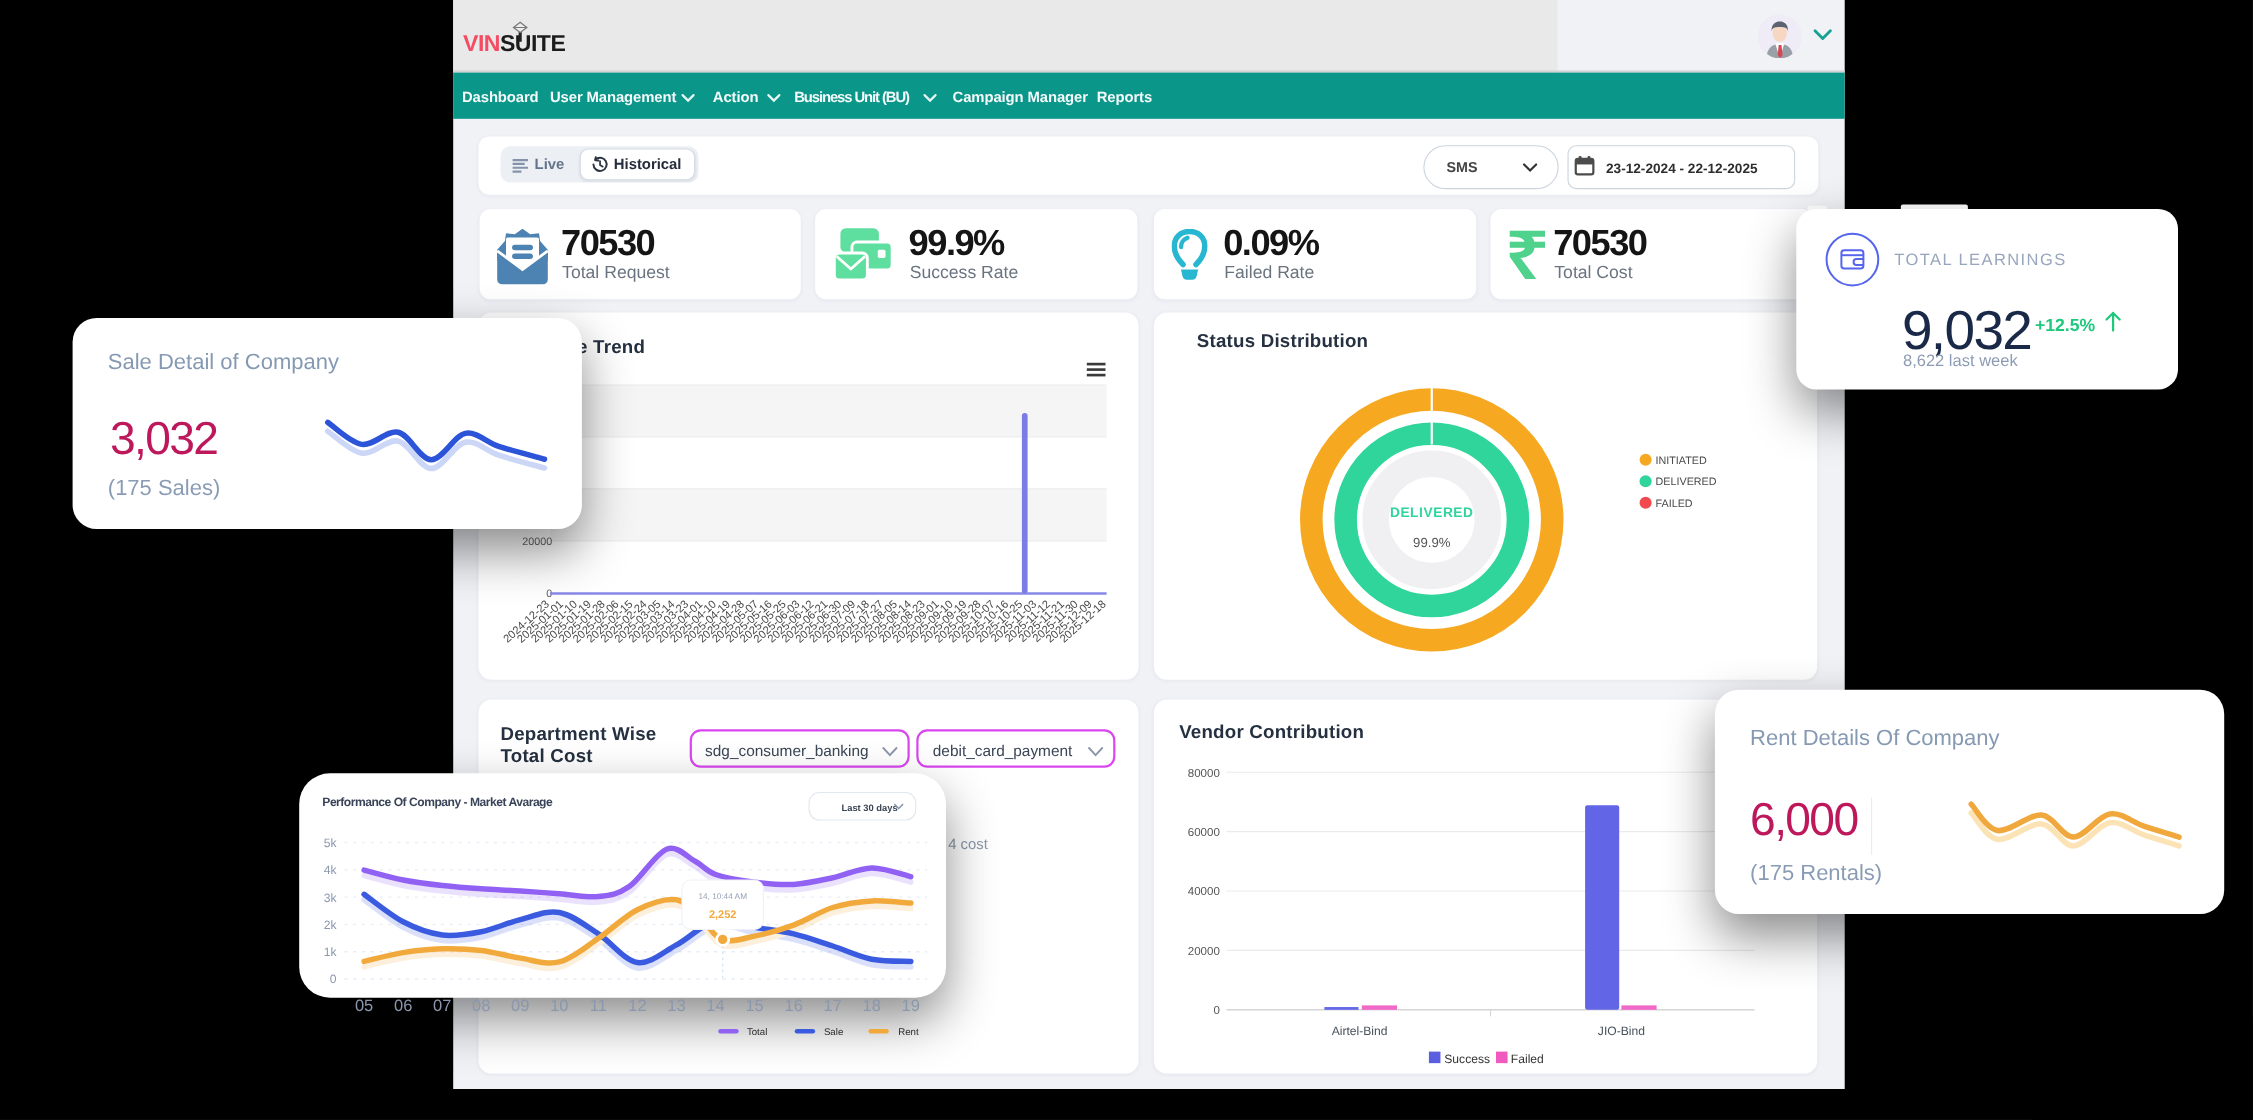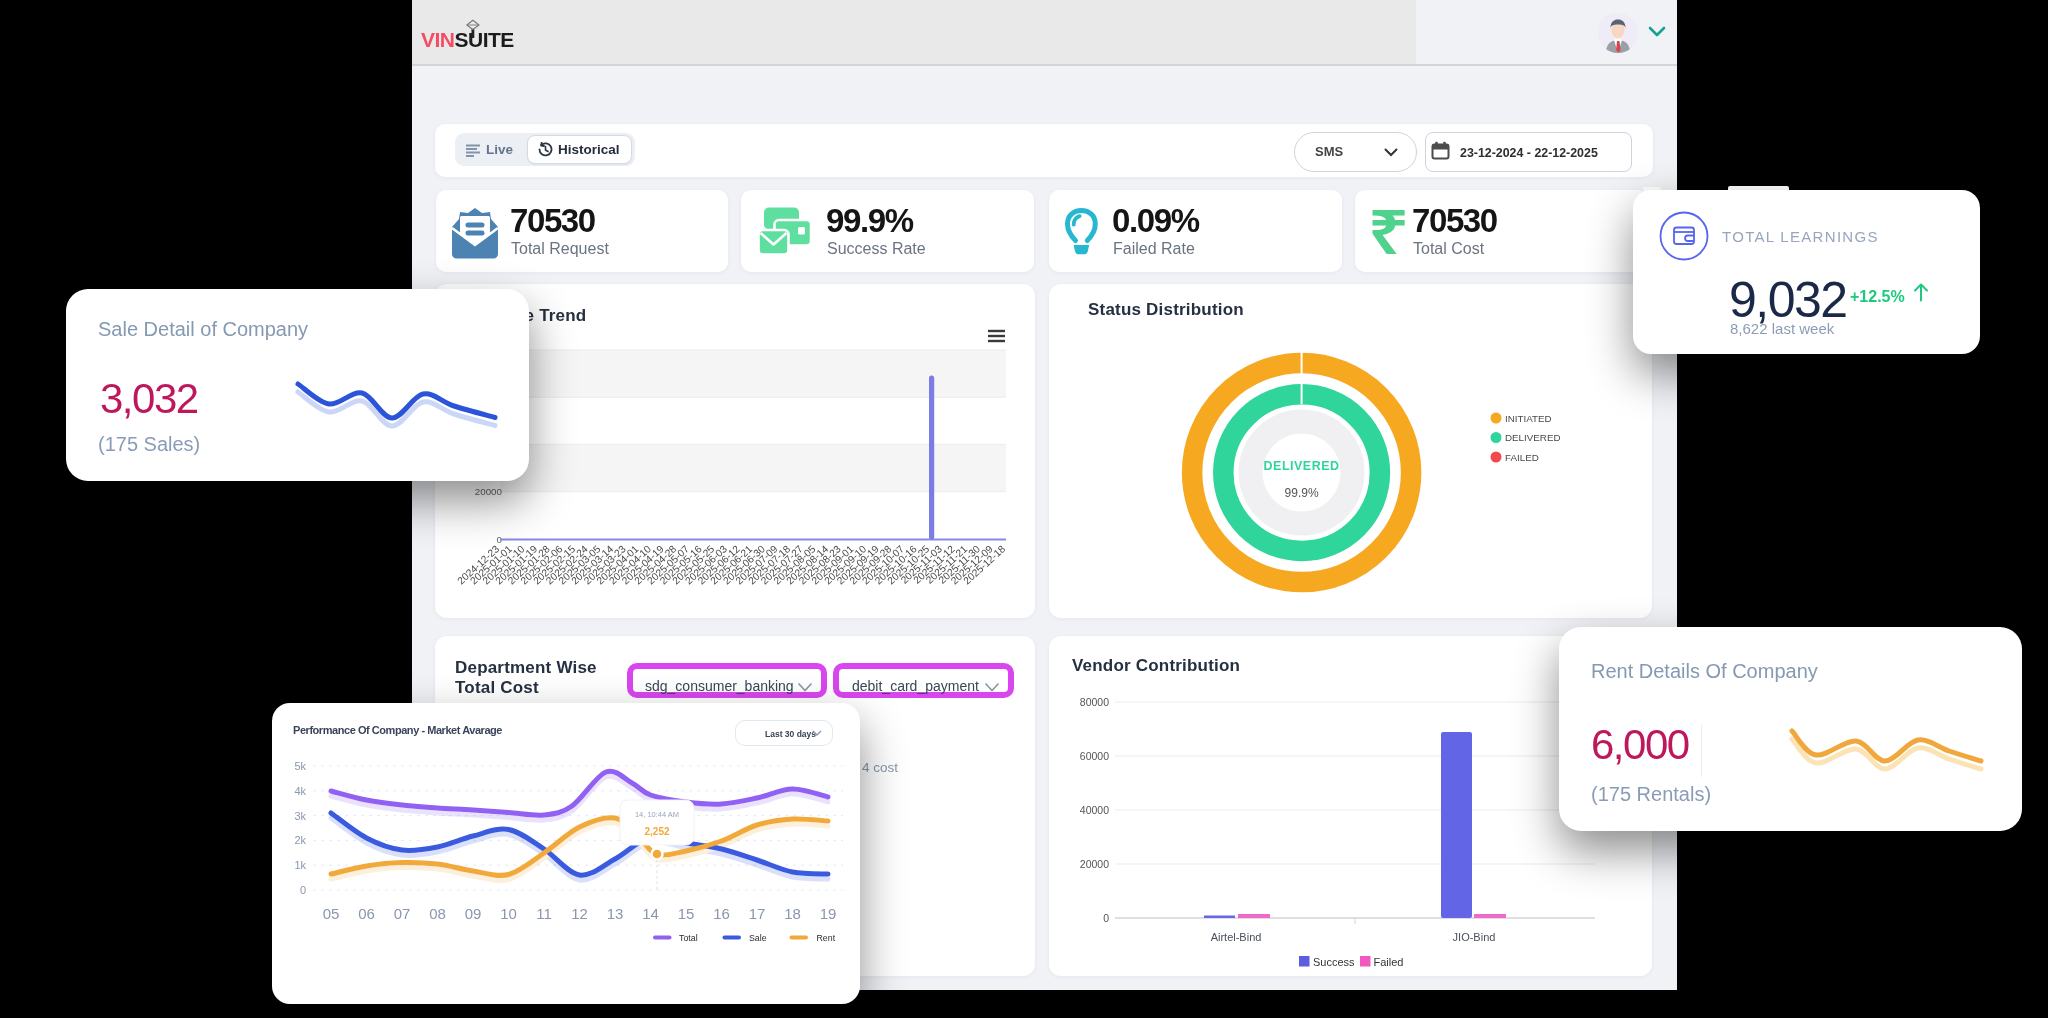--- a/index.html
+++ b/index.html
@@ -9,21 +9,21 @@
 #hdr { position:absolute; left:0; top:0; width:1004px; height:66px; background:#e9e9ea; }
 #nav { position:absolute; left:0; top:65.5px; width:1265px; height:42.5px; background:#0b968a; color:#f4fbfa;
   font-size:13.5px; font-weight:bold; letter-spacing:-0.1px; }
 #nav span { position:absolute; top:15px; white-space:nowrap; }
 .card { position:absolute; background:#fff; border-radius:10px; box-shadow:0 1px 4px rgba(30,40,90,0.05); }
 .ctitle { position:absolute; font-size:17px; font-weight:bold; color:#253040; letter-spacing:0.2px; }
 .fcard { position:absolute; background:#fff; border-radius:22px; box-shadow:0 20px 45px rgba(0,0,0,0.45); }
 .ftitle { position:absolute; font-size:20px; color:#8599b2; white-space:nowrap; }
 .fnum { position:absolute; font-size:42px; letter-spacing:-1.5px; color:#be185d; font-weight:500;}
 .fsub { position:absolute; font-size:20px; color:#8a9cb5; }
-.chip { position:absolute; background:#fff; border:6px solid #d946ef; border-radius:10px; font-size:14px; color:#3a4656; }
+.chip { position:absolute; background:#fff; border:2px solid #d946ef; border-radius:10px; font-size:14px; color:#3a4656; }
 svg text { font-family:"Liberation Sans", sans-serif; }
 </style></head>
 <body>
 <div id="dash">
   <div id="hdr">
     <div class="abs" style="left:0; top:63.5px; width:1265px; height:2.2px; background:#d4d4d7;"></div>
     <div class="abs" style="left:9px; top:27.5px; font-size:21px; font-weight:bold; letter-spacing:-0.5px;">
       <span style="color:#f44c63;">VIN</span><span style="color:#1c1c1c;">SUITE</span></div>
     <svg class="abs" style="left:53px; top:18.5px;" width="16" height="20" viewBox="0 0 16 20">
       <path d="M7.9 10 v9" stroke="#222" stroke-width="2.8"></path>
@@ -39,20 +39,37 @@
         <path d="M8 40 C8 30 14 27 20 27 C26 27 32 30 32 40 Z" fill="#9aa0a8"></path>
         <path d="M16 27 L20 40 L24 27 L22 26 H18 Z" fill="#fff"></path>
         <path d="M19 28 h2.5 l1 9 -2.2 3 -2.2-3 Z" fill="#d64550"></path>
         <ellipse cx="20" cy="17" rx="6.5" ry="8" fill="#f6d7c2"></ellipse>
         <path d="M12.5 16 C12 8 17 6.5 20 6.5 C23 6.5 28 8 27.5 16 C27.5 12.5 25 11.5 20 11.5 C15 11.5 12.5 12.5 12.5 16 Z" fill="#5b6370"></path>
       </g>
     </svg>
     <svg class="abs" style="left:1236px; top:26px;" width="18" height="12" viewBox="0 0 18 12">
       <path d="M2 2 L9 9 L16 2" fill="none" stroke="#16a293" stroke-width="2.6" stroke-linecap="round" stroke-linejoin="round"></path>
     </svg>
+  </div>
+  <div id="nav">
+    <span style="left:8px;">Dashboard</span>
+    <span style="left:88px;">User Management</span>
+    <span style="left:236px;">Action</span>
+    <span style="left:310px; letter-spacing:-1px;">Business Unit (BU)</span>
+    <span style="left:454px;">Campaign Manager</span>
+    <span style="left:585px;">Reports</span>
+    <svg class="abs" style="left:207px; top:19px;" width="13" height="9">
+        <path d="M1.5 1.5 L6.5 6.5 L11.5 1.5" fill="none" stroke="#e8f6f4" stroke-width="2" stroke-linecap="round"></path>
+      </svg>
+    <svg class="abs" style="left:285px; top:19px;" width="13" height="9">
+        <path d="M1.5 1.5 L6.5 6.5 L11.5 1.5" fill="none" stroke="#e8f6f4" stroke-width="2" stroke-linecap="round"></path>
+      </svg>
+    <svg class="abs" style="left:427px; top:19px;" width="13" height="9">
+        <path d="M1.5 1.5 L6.5 6.5 L11.5 1.5" fill="none" stroke="#e8f6f4" stroke-width="2" stroke-linecap="round"></path>
+      </svg>
   </div>
 
   <div class="card" style="left:23px; top:124px; width:1218px; height:53px; border-radius:10px;"></div>
   <div class="abs" style="left:43px; top:133px; width:180px; height:33px; background:#eceff4; border-radius:9px;"></div>
   <svg class="abs" style="left:53px; top:144px;" width="16" height="14" viewBox="0 0 16 14">
     <g stroke="#8593aa" stroke-width="2">
     <path d="M1 1.5 H15"></path>
         <path d="M1 5 H12"></path>
         <path d="M1 8.5 H15"></path>
         <path d="M1 12 H9"></path>
@@ -276,21 +293,21 @@
   <div class="ftitle" style="left:32px; top:33px;">Rent Details Of Company</div>
   <div class="fnum" style="left:32px; top:94px;">6,000</div>
   <div class="abs" style="left:142px; top:98px; width:1px; height:52px; background:#e7ebf2;"></div>
   <div class="fsub" style="left:32px; top:156px;">(175 Rentals)</div>
   <svg class="abs" style="left:220px; top:92px;" width="215" height="80" viewBox="0 0 215 80">
     <path d="M13.0 12.0 C17.0 16.0 26.3 34.3 37.0 36.0 C47.7 37.7 65.5 21.0 77.0 22.0 C88.5 23.0 95.7 42.2 106.0 42.0 C116.3 41.8 128.3 22.7 139.0 21.0 C149.7 19.3 159.5 28.5 170.0 32.0 C180.5 35.5 196.7 40.3 202.0 42.0 " fill="none" stroke="#fbe3b6" stroke-width="5" stroke-linecap="round" transform="translate(0,8)"></path>
     <path d="M13.0 12.0 C17.0 16.0 26.3 34.3 37.0 36.0 C47.7 37.7 65.5 21.0 77.0 22.0 C88.5 23.0 95.7 42.2 106.0 42.0 C116.3 41.8 128.3 22.7 139.0 21.0 C149.7 19.3 159.5 28.5 170.0 32.0 C180.5 35.5 196.7 40.3 202.0 42.0 " fill="none" stroke="#f0a73c" stroke-width="5" stroke-linecap="round"></path>
   </svg>
 </div>
 
-<div class="fcard" style="left:272px; top:703px; width:588px; height:301px; border-radius:18px;">
+<div class="fcard" style="left:272px; top:703px; width:588px; height:204px; border-radius:28px;">
   <div class="abs" style="left:21px; top:21px; font-size:11px; font-weight:bold; color:#3a4458; letter-spacing:-0.45px;">Performance Of Company - Market Avarage</div>
   <div class="abs" style="left:463px; top:17px; width:98px; height:26px; border:1px solid #e2e8f0; border-radius:10px;"></div>
   <div class="abs" style="left:471px; top:26px; font-size:8.5px; font-weight:bold; color:#3a4454;margin-left:22px;">Last 30 days</div>
   <svg class="abs" style="left:540px; top:27px;" width="10" height="7">
       <path d="M1 1 L5 5 L9 1" fill="none" stroke="#8a97ad" stroke-width="1.4"></path>
     </svg>
   <svg class="abs" style="left:0; top:0;" width="588" height="260" viewBox="0 0 588 260">
     <g stroke="#e7edf6" stroke-width="1.2" stroke-dasharray="3 5">
       <line x1="41" y1="63" x2="571" y2="63"></line>
         <line x1="41" y1="87.8" x2="571" y2="87.8"></line>

